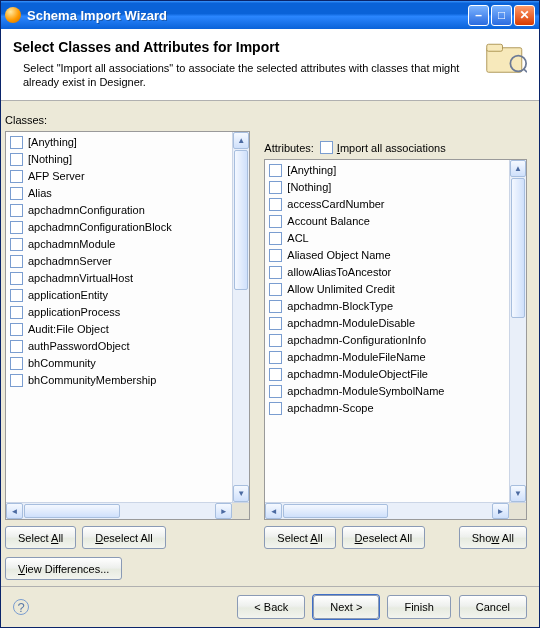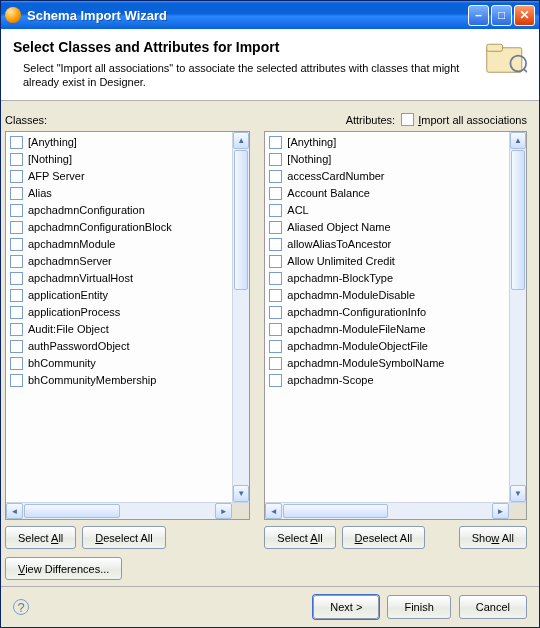--- a/index.html
+++ b/index.html
@@ -82,21 +82,21 @@
   .col-right { flex: 1 1 53%; }
 
   .col-lbl-row {
     display: flex;
     align-items: center;
     height: 18px;
     margin-bottom: 2px;
     gap: 6px;
   }
   .col-lbl { font-size: 11px; white-space: nowrap; }
-  .attr-lbl-row { justify-content: flex-end; }
+  .attr-lbl-row { justify-content: flex-start; margin-top: 28px; }
   .impall { display: flex; align-items: center; gap: 4px; font-size: 11px; color: #000; }
   .impall .u { text-decoration: underline; }
   .chk {
     width: 13px; height: 13px;
     border: 1px solid #7a9dd0;
     background: #fff;
     flex: none;
   }
 
   .listwrap {
@@ -455,20 +455,23 @@
     <div class="viewdiff-row">
       <div class="btn" style="display:inline-flex">
           <span><span class="u">V</span>iew Differences...</span>
         </div>
     </div>
   </div>
 
   <div class="footer">
     <div class="helpicon">?</div>
     <span class="spacer"></span>
+    <div class="wizbtn">
+        <span>&lt; <span class="u">B</span>ack</span>
+      </div>
     <div class="wizbtn default">
         <span><span class="u">N</span>ext &gt;</span>
       </div>
     <div class="wizbtn">Finish</div>
     <div class="wizbtn">Cancel</div>
   </div>
 
 </div>
 
 </body></html>

